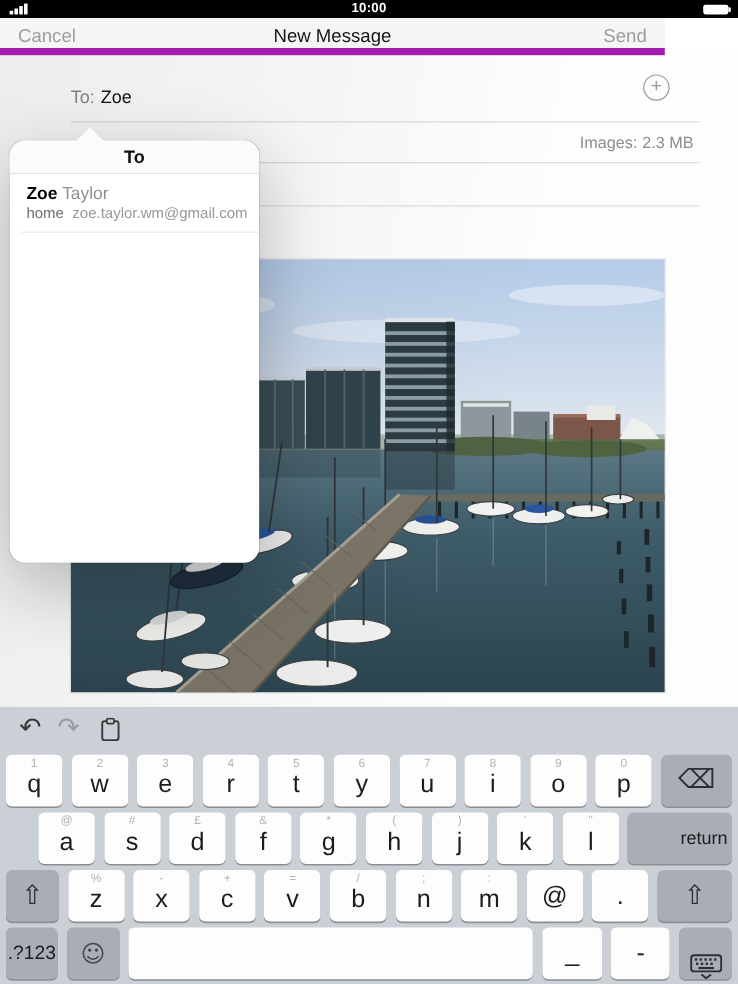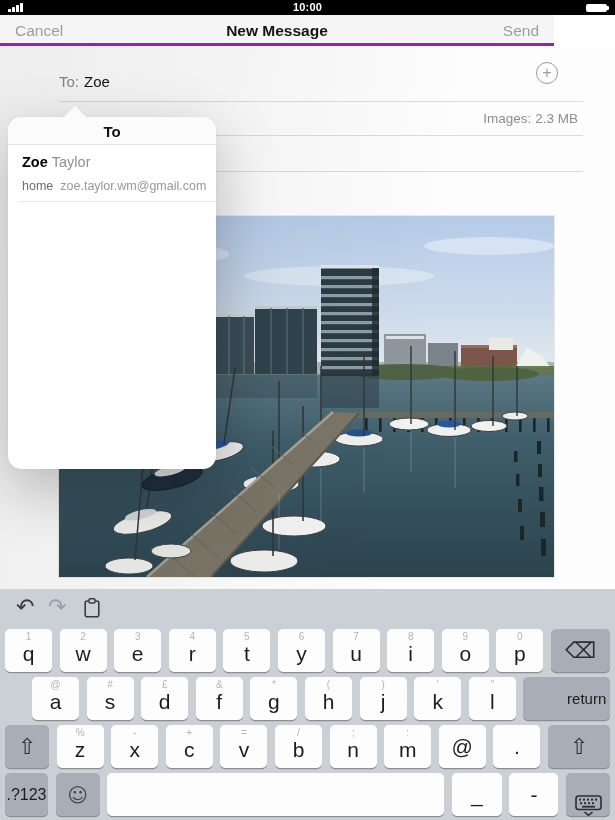--- a/index.html
+++ b/index.html
@@ -15,23 +15,23 @@
   #status-time { position:absolute; left:0; right:0; top:1px; text-align:center; color:#fff; font-size:11px; font-weight:700; letter-spacing:.2px; }
   #signal { position:absolute; left:8px; bottom:3px; display:flex; align-items:flex-end; gap:1.5px; }
   #signal i { display:block; width:2.6px; background:#fff; border-radius:.5px; }
   #signal i:nth-child(1){height:3.5px} #signal i:nth-child(2){height:5.5px}
   #signal i:nth-child(3){height:7.5px} #signal i:nth-child(4){height:9.5px}
   #battery { position:absolute; right:6px; top:3.5px; display:flex; align-items:center; }
   #battery .bat-body { width:21px; height:8.5px; background:#fff; border-radius:2px; }
   #battery .bat-tip { width:2px; height:4px; background:#fff; border-radius:0 1px 1px 0; margin-left:.5px; }
   
   #nav-bar { position:absolute; left:0; top:15px; width:554px; height:31px; background:#f5f5f6;
-    border-bottom:3px solid #a21caf; z-index:30; }
+    border-bottom:6px solid #a21caf; z-index:30; }
   #nav-cancel { position:absolute; left:15px; top:7px; font-size:15.5px; color:#9d9da1; cursor:pointer; }
-  #nav-title  { position:absolute; left:0; right:0; top:7px; text-align:center; font-size:15.5px; font-weight:700; color:#151515; }
+  #nav-title  { position:absolute; left:0; right:0; top:7px; text-align:center; font-size:15.5px; font-weight:400; color:#151515; }
   #nav-send   { position:absolute; right:15px; top:7px; font-size:15.5px; color:#9d9da1; cursor:pointer; }
   
   #content { position:absolute; left:0; top:46px; width:615px; height:543px; background:#fdfdfd; }
   .field-line { position:absolute; left:59px; width:524px; height:1px; background:#dcdcde; }
   #line-to{top:55px} #line-images{top:89px} #line-subject{top:125px}
   #to-row { position:absolute; left:59px; top:27px; font-size:15px; }
   #to-label { color:#87878c; }
   #to-value { color:#111; margin-left:5px; }
   #add-contact-btn { position:absolute; left:536px; top:16px; width:22px; height:22px;
     border:1.3px solid #9b9b9f; border-radius:50%; color:#9b9b9f; text-align:center;
@@ -52,21 +52,21 @@
   #popover-arrow { position:absolute; left:63px; top:60px; width:0; height:0; z-index:21;
     border-left:12px solid transparent; border-right:12px solid transparent; border-bottom:12px solid #fbfbfc; }
   #popover-header { height:28px; background:#fbfbfc; border-bottom:1px solid #e2e2e4;
     border-radius:13px 13px 0 0; text-align:center; font-size:15px; font-weight:700;
     line-height:29px; color:#111; }
   #contact-row { position:relative; padding:9px 0 9px 14px; cursor:pointer; }
   #contact-row:after { content:""; position:absolute; left:10px; right:0; bottom:0; height:1px; background:#e9e9eb; }
   #contact-name { font-size:14.5px; }
   #contact-first { font-weight:700; color:#000; }
   #contact-last { color:#8f8f94; margin-left:4px; }
-  #contact-detail { margin-top:9px; font-size:12.5px; }
+  #contact-detail { margin-top:1px; font-size:12.5px; }
   #contact-addr-label { color:#6d6d72; }
   #contact-email { color:#97979c; margin-left:7px; }
   
   #keyboard { position:absolute; left:0; top:589px; width:615px; height:231px; background:#cbd0d6; z-index:30; }
   #kb-shortcut-bar { position:relative; height:40px; }
   .sc-icon { position:absolute; top:5px; font-family:"DejaVu Sans", sans-serif; font-size:22px; cursor:pointer; }
   #undo-icon { left:16px; color:#3a3a3e; }
   #redo-icon { left:48px; color:#999ea6; }
   #paste-icon { left:84px; top:9px; }
   .kb-row { display:flex; gap:7.6px; padding:0 5px; margin-bottom:5px; }

